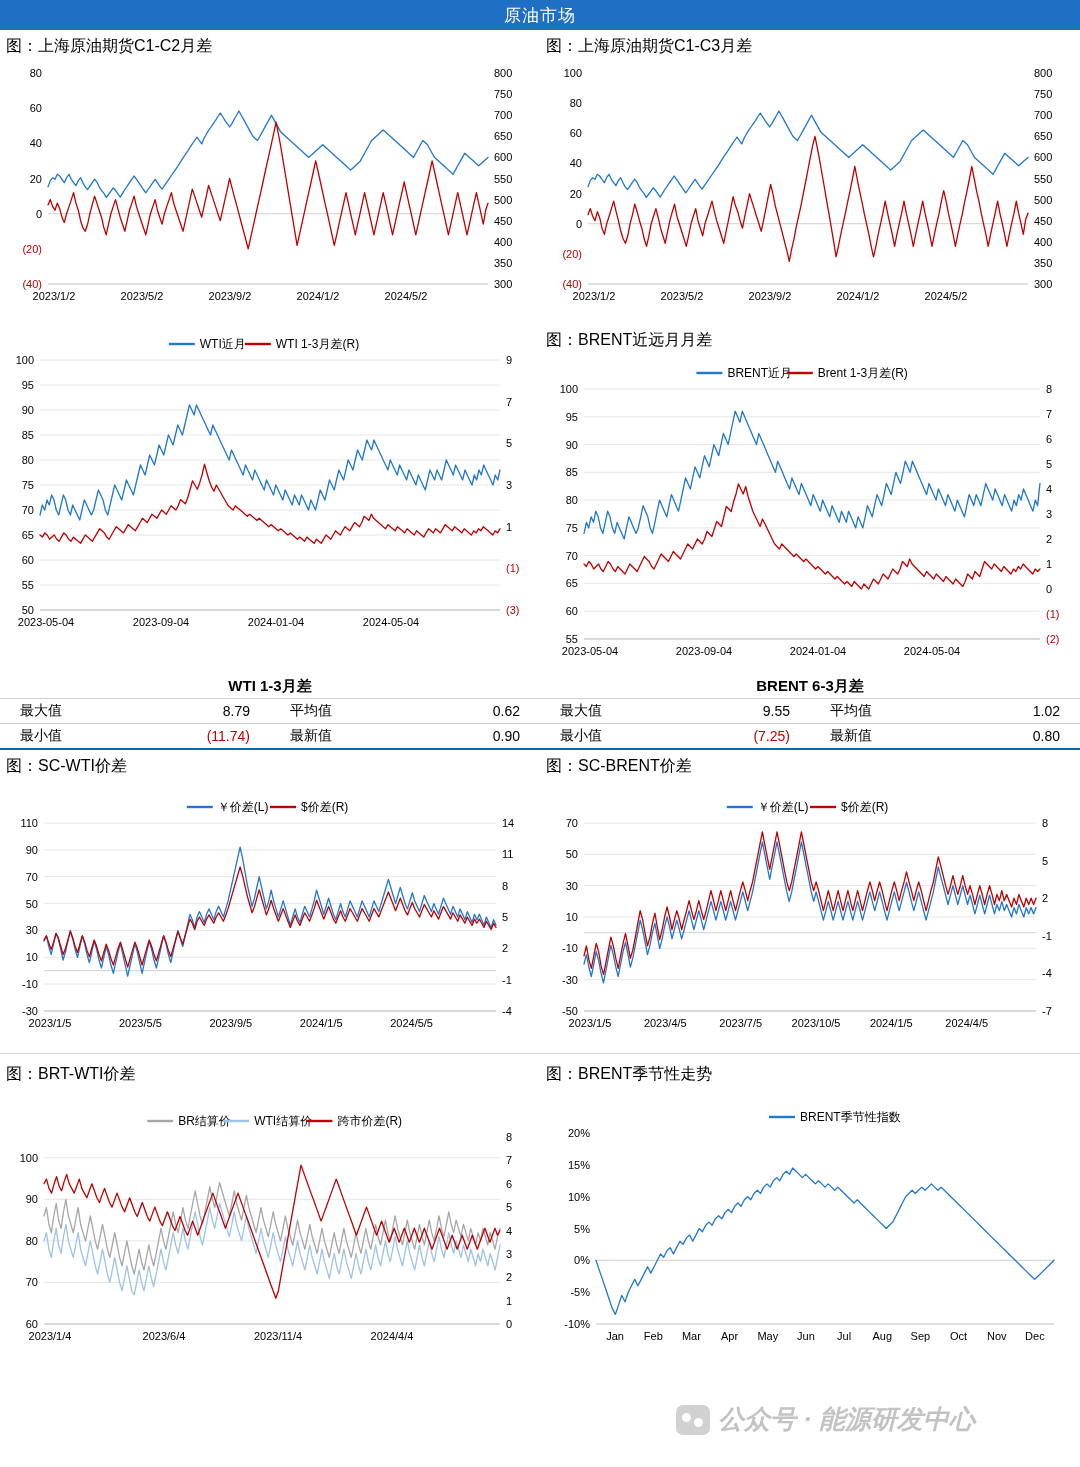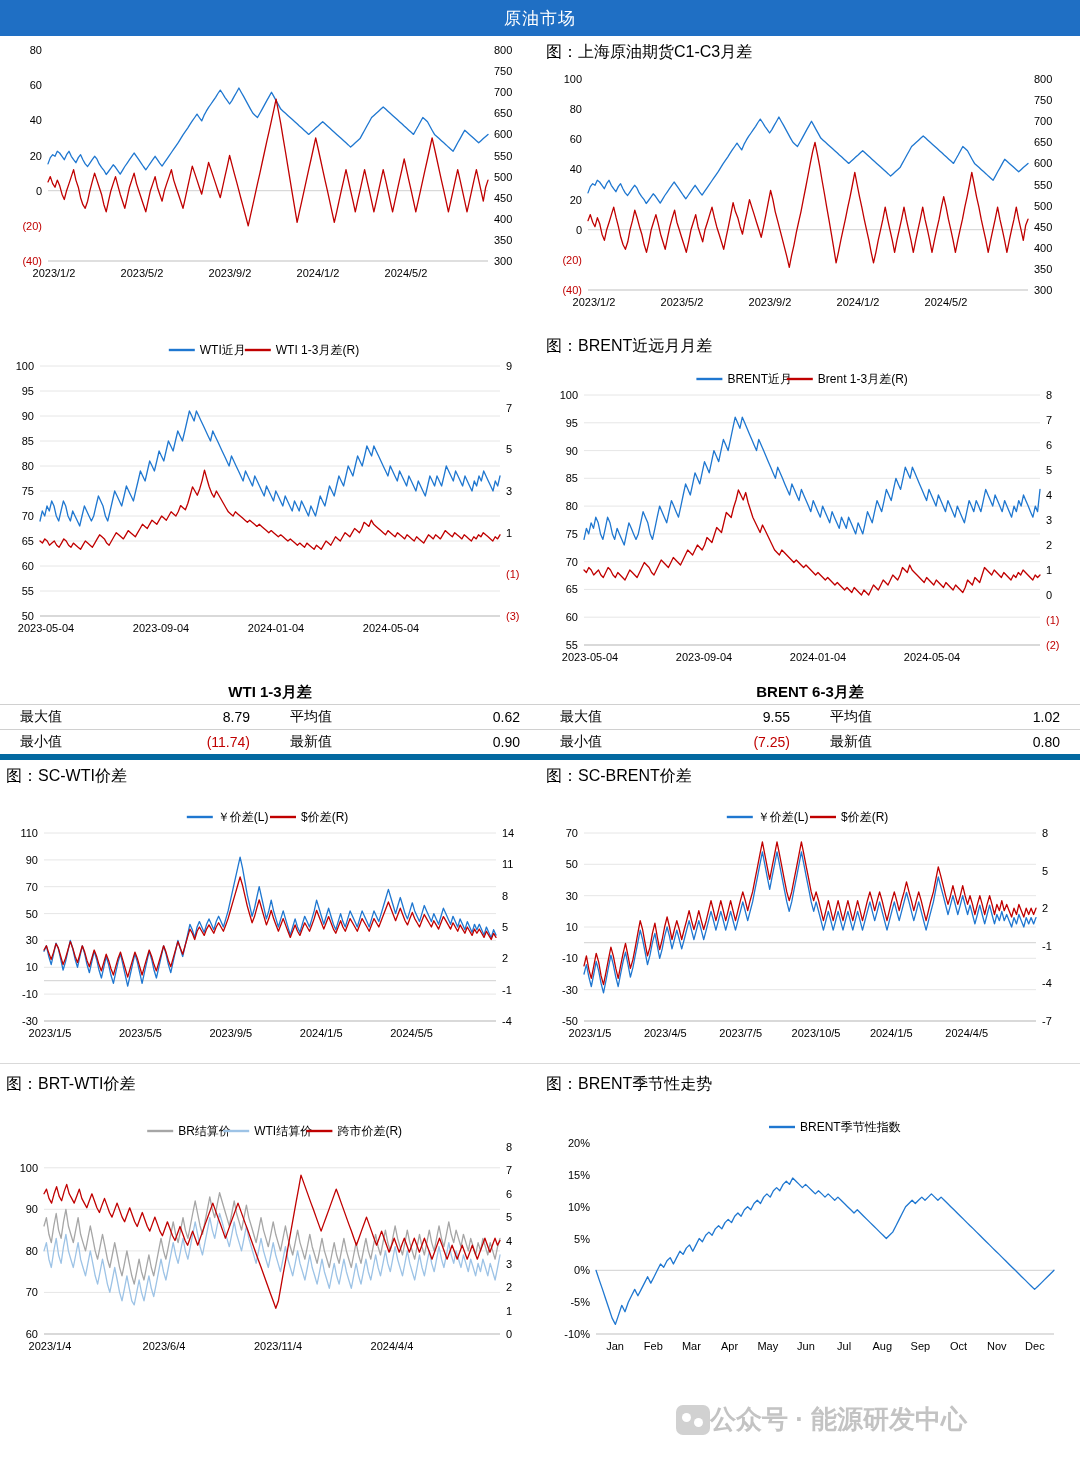--- a/index.html
+++ b/index.html
@@ -6,21 +6,21 @@
   html, body { margin:0; padding:0; }
   body {
     width:1080px; height:1467px;
     background:#ffffff;
     font-family:"Liberation Sans","DejaVu Sans",sans-serif;
     color:#000;
     position:relative;
     overflow:hidden;
   }
   .banner {
-    width:1080px; height:36px;
+    width:1080px; height:30px;
     background:#1F6FC4;
     color:#fff;
     font-size:17px;
     display:flex; align-items:center; justify-content:center;
     letter-spacing:1px;
   }
   .grid2 {
     display:grid;
     grid-template-columns:540px 540px;
   }
@@ -31,30 +31,31 @@
     font-weight:normal;
   }
   .chartbox { position:relative; }
   svg { display:block; }
   .sep { height:1px; background:#d9d9d9; margin:4px 0; }
   
   .stats-wrap { display:grid; grid-template-columns:540px 540px; }
   .stats-title { text-align:center; font-size:15px; font-weight:bold; padding:4px 16px 2px; }
   table.stats { width:100%; border-collapse:collapse; font-size:14px; }
   table.stats td { padding:3px 20px; border-top:1px solid #d0d0d0; }
-  table.stats tr:last-child td { border-bottom:6px solid #0369a1; }
+  table.stats tr:last-child td { border-bottom:2px solid #0369a1; }
   td.lab { width:22%; }
   td.val { width:28%; text-align:right; }
   td.val.red { color:#C00000; }
   .wm {
     position:absolute;
     left:676px; top:1402px;
-    display:flex; align-items:center; 
+    display:flex; align-items:center; gap:8px;
     color:#b9b9b9; font-size:26px; font-weight:bold;
     opacity:.85;
+    font-style:italic;
   }
   .wm .wmicon {
     width:34px;height:30px;border-radius:7px;background:#c9c9c9;
     display:inline-block;position:relative;
   }
   .wm .wmicon:before{
     content:"";position:absolute;left:6px;top:8px;width:9px;height:9px;border-radius:50%;
     background:#fff;
   }
   .wm .wmicon:after{
@@ -65,20 +66,21 @@
 </head>
 <body>
 
 <div class="banner">
   <span>原油市场</span>
 </div>
 
 <div class="grid2">
 
   <div class="panel">
+    <div class="ptitle">图：上海原油期货C1-C2月差</div>
     <div class="chartbox">
       <svg id="svg-sc_c1c2" width="540" height="265" viewBox="0 0 540 265">
           <line x1="48" x2="488" y1="154.7" y2="154.7" stroke="#d0d0d0" stroke-width="1"></line>
           <text x="42" y="229.0" text-anchor="end" font-size="11" fill="#C00000" font-family="&quot;Liberation Sans&quot;, sans-serif">(40)</text>
           <text x="42" y="193.8" text-anchor="end" font-size="11" fill="#C00000" font-family="&quot;Liberation Sans&quot;, sans-serif">(20)</text>
           <text x="42" y="158.7" text-anchor="end" font-size="11" fill="#000" font-family="&quot;Liberation Sans&quot;, sans-serif">0</text>
           <text x="42" y="123.5" text-anchor="end" font-size="11" fill="#000" font-family="&quot;Liberation Sans&quot;, sans-serif">20</text>
           <text x="42" y="88.3" text-anchor="end" font-size="11" fill="#000" font-family="&quot;Liberation Sans&quot;, sans-serif">40</text>
           <text x="42" y="53.2" text-anchor="end" font-size="11" fill="#000" font-family="&quot;Liberation Sans&quot;, sans-serif">60</text>
           <text x="42" y="18.0" text-anchor="end" font-size="11" fill="#000" font-family="&quot;Liberation Sans&quot;, sans-serif">80</text>

